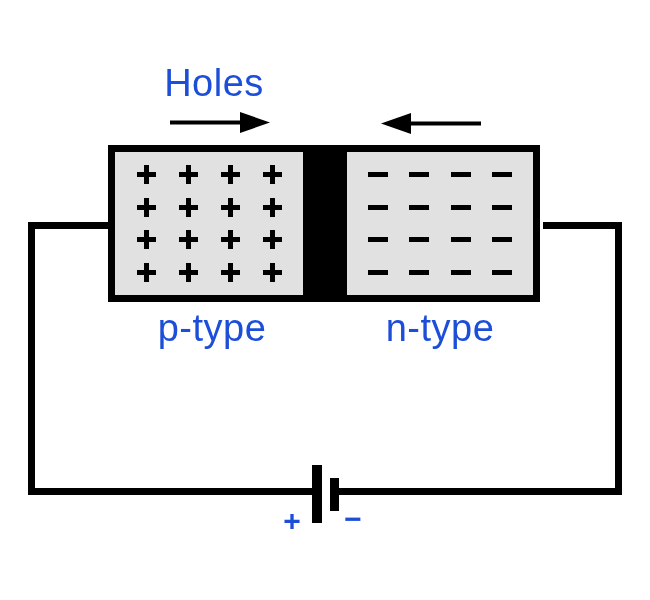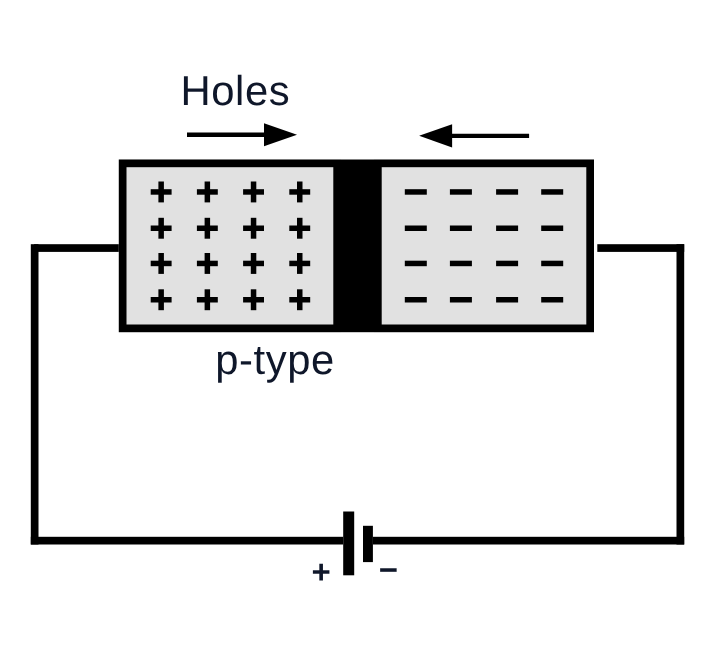--- a/index.html
+++ b/index.html
@@ -6,21 +6,21 @@
     margin: 0;
     padding: 0;
     background: #ffffff;
   }
   .canvas {
     position: relative;
     width: 650px;
     height: 600px;
     background: #ffffff;
     font-family: "Liberation Sans", "DejaVu Sans", sans-serif;
-    color: #0f172a;
+    color: #1d4ed8;
     overflow: hidden;
   }
 
   
   .flow-label {
     position: absolute;
     transform: translateX(-50%);
     font-size: 38px;
     line-height: 1;
     white-space: nowrap;
@@ -175,21 +175,22 @@
           <span class="charge-minus"></span>
           <span class="charge-minus"></span>
           <span class="charge-minus"></span>
           <span class="charge-minus"></span>
           <span class="charge-minus"></span>
           <span class="charge-minus"></span>
         </div>
     </div>
   </div>
 
-  <div class="region-label" style="left:212px; top:309px;margin-left:38px;">p-type</div>
+  <div class="region-label" style="left:212px; top:309px;">p-type</div>
+  <div class="region-label" style="left:440px; top:309px;">n-type</div>
 
   <div class="wire wire-left-top"></div>
   <div class="wire wire-right-top"></div>
   <div class="wire wire-left-vert"></div>
   <div class="wire wire-right-vert"></div>
   <div class="wire wire-bottom-left"></div>
   <div class="wire wire-bottom-right"></div>
 
   <div class="battery-plate plate-long"></div>
   <div class="battery-plate plate-short"></div>

